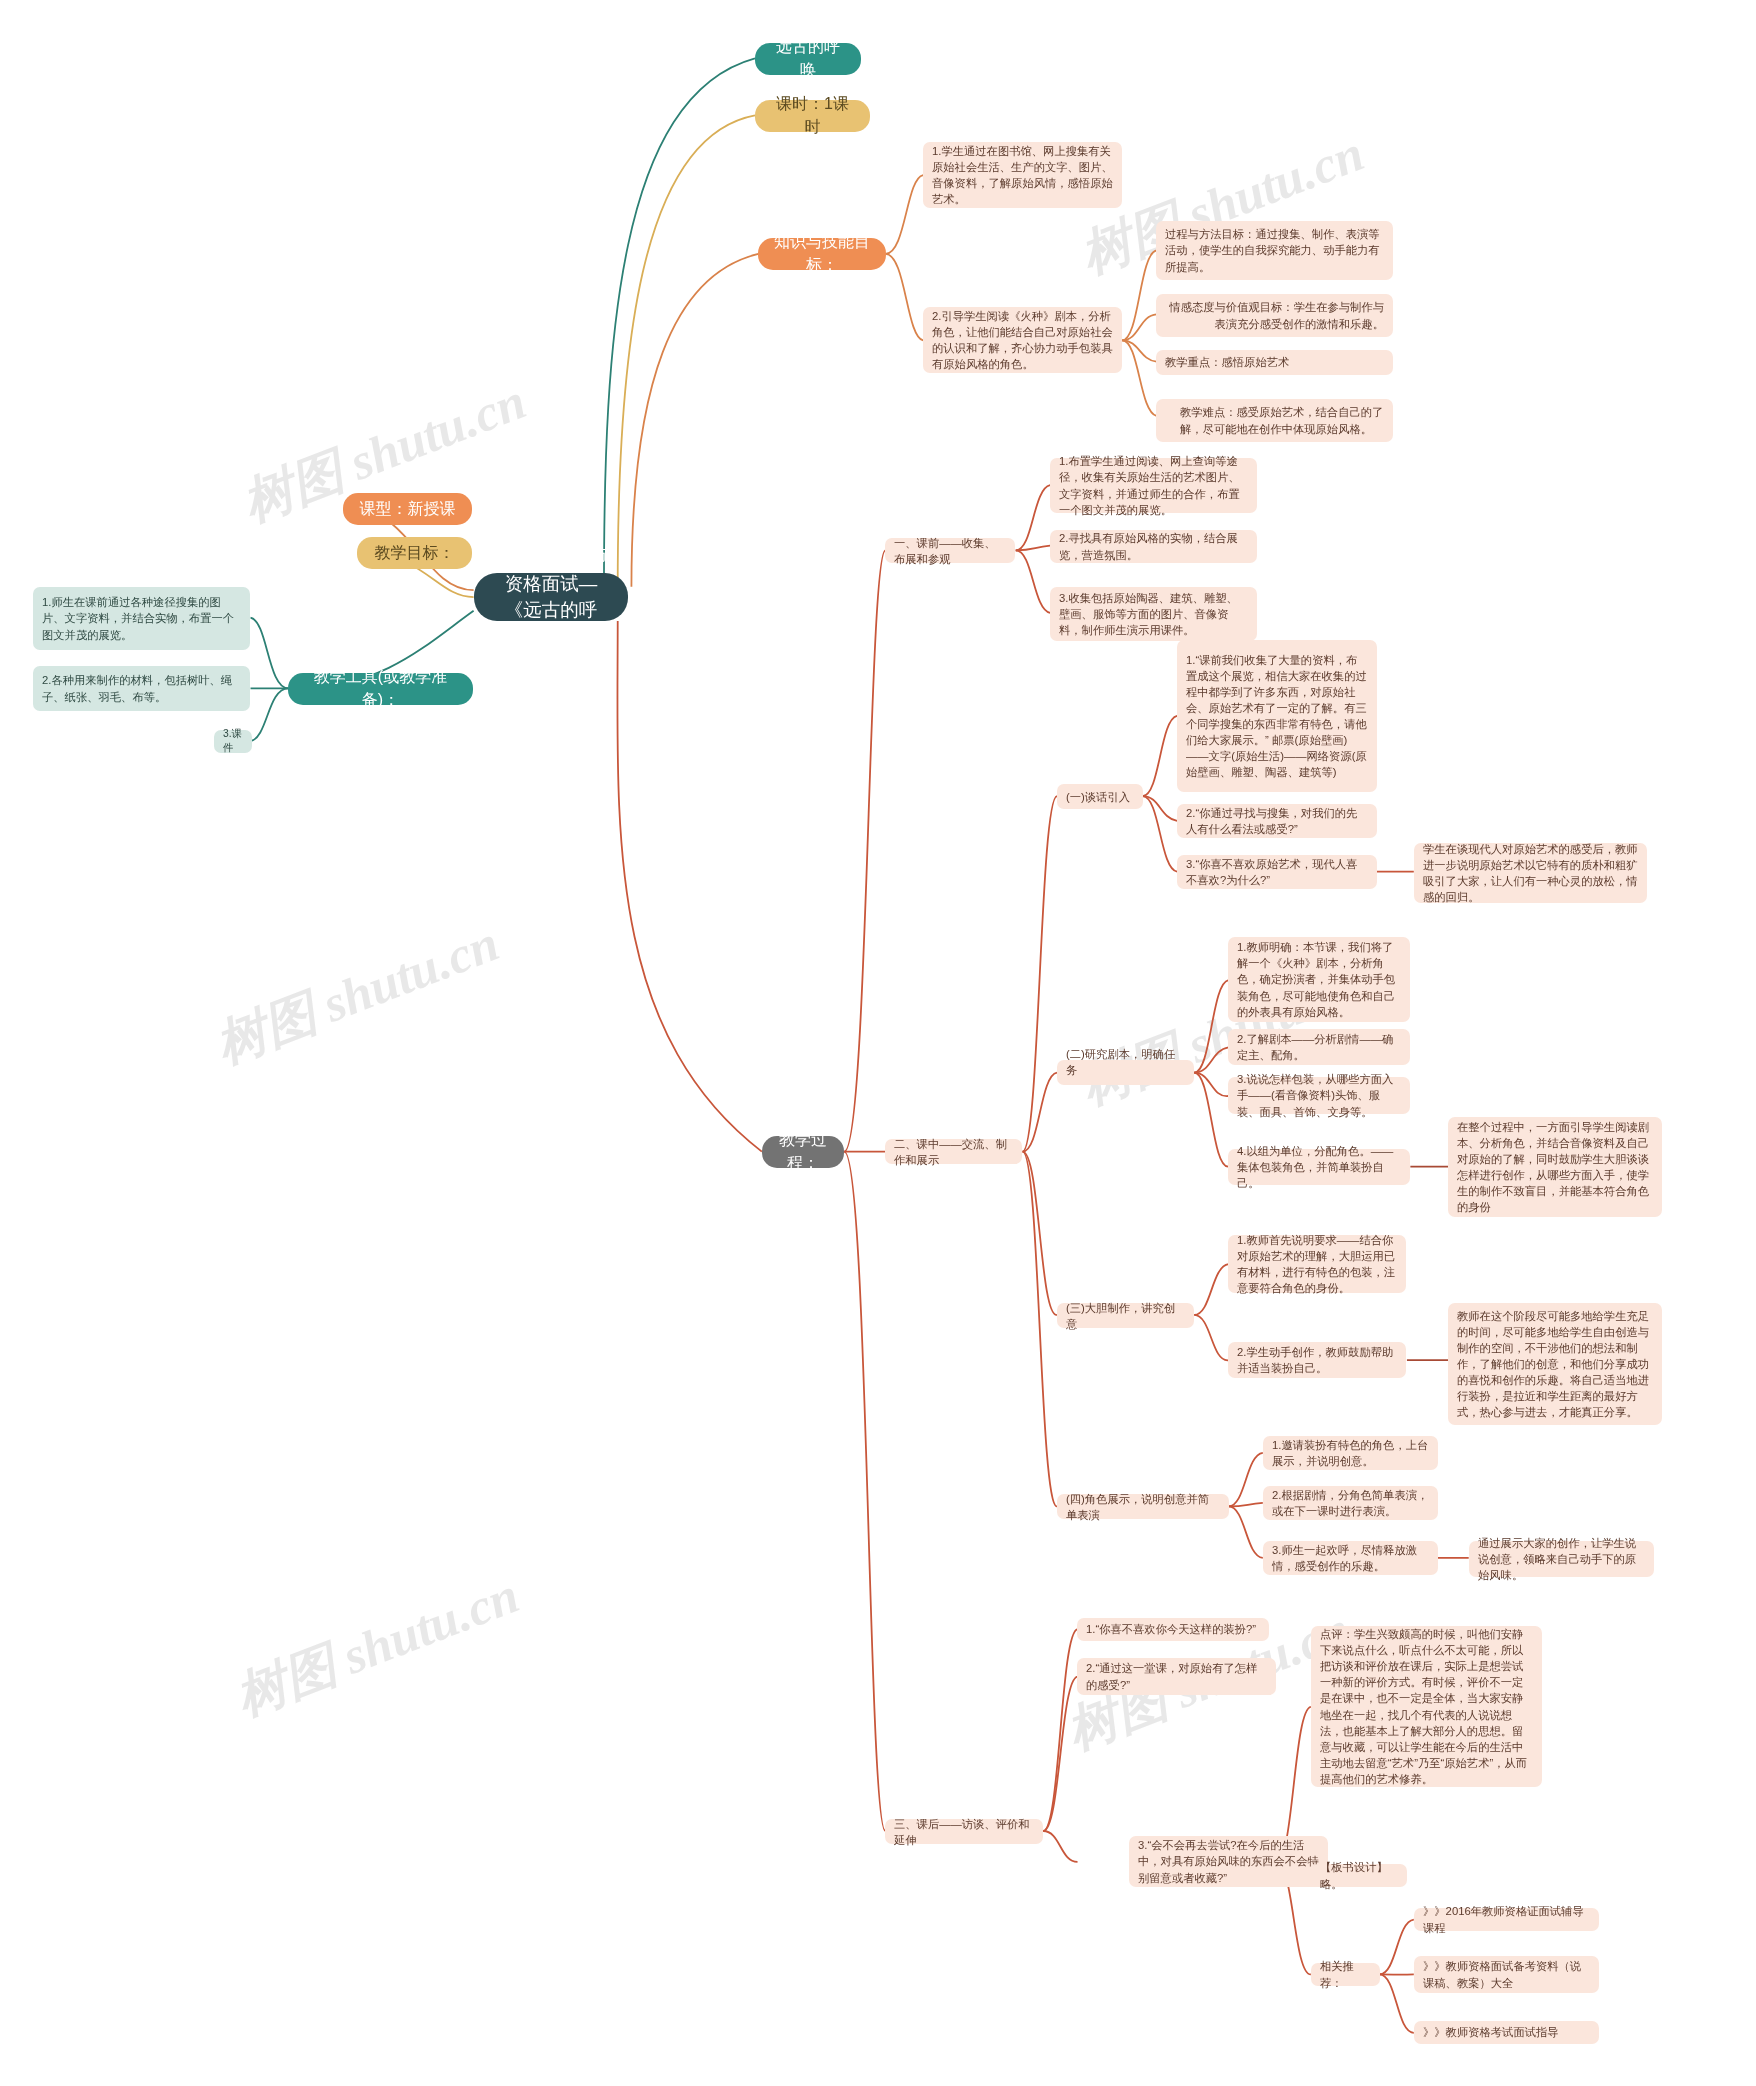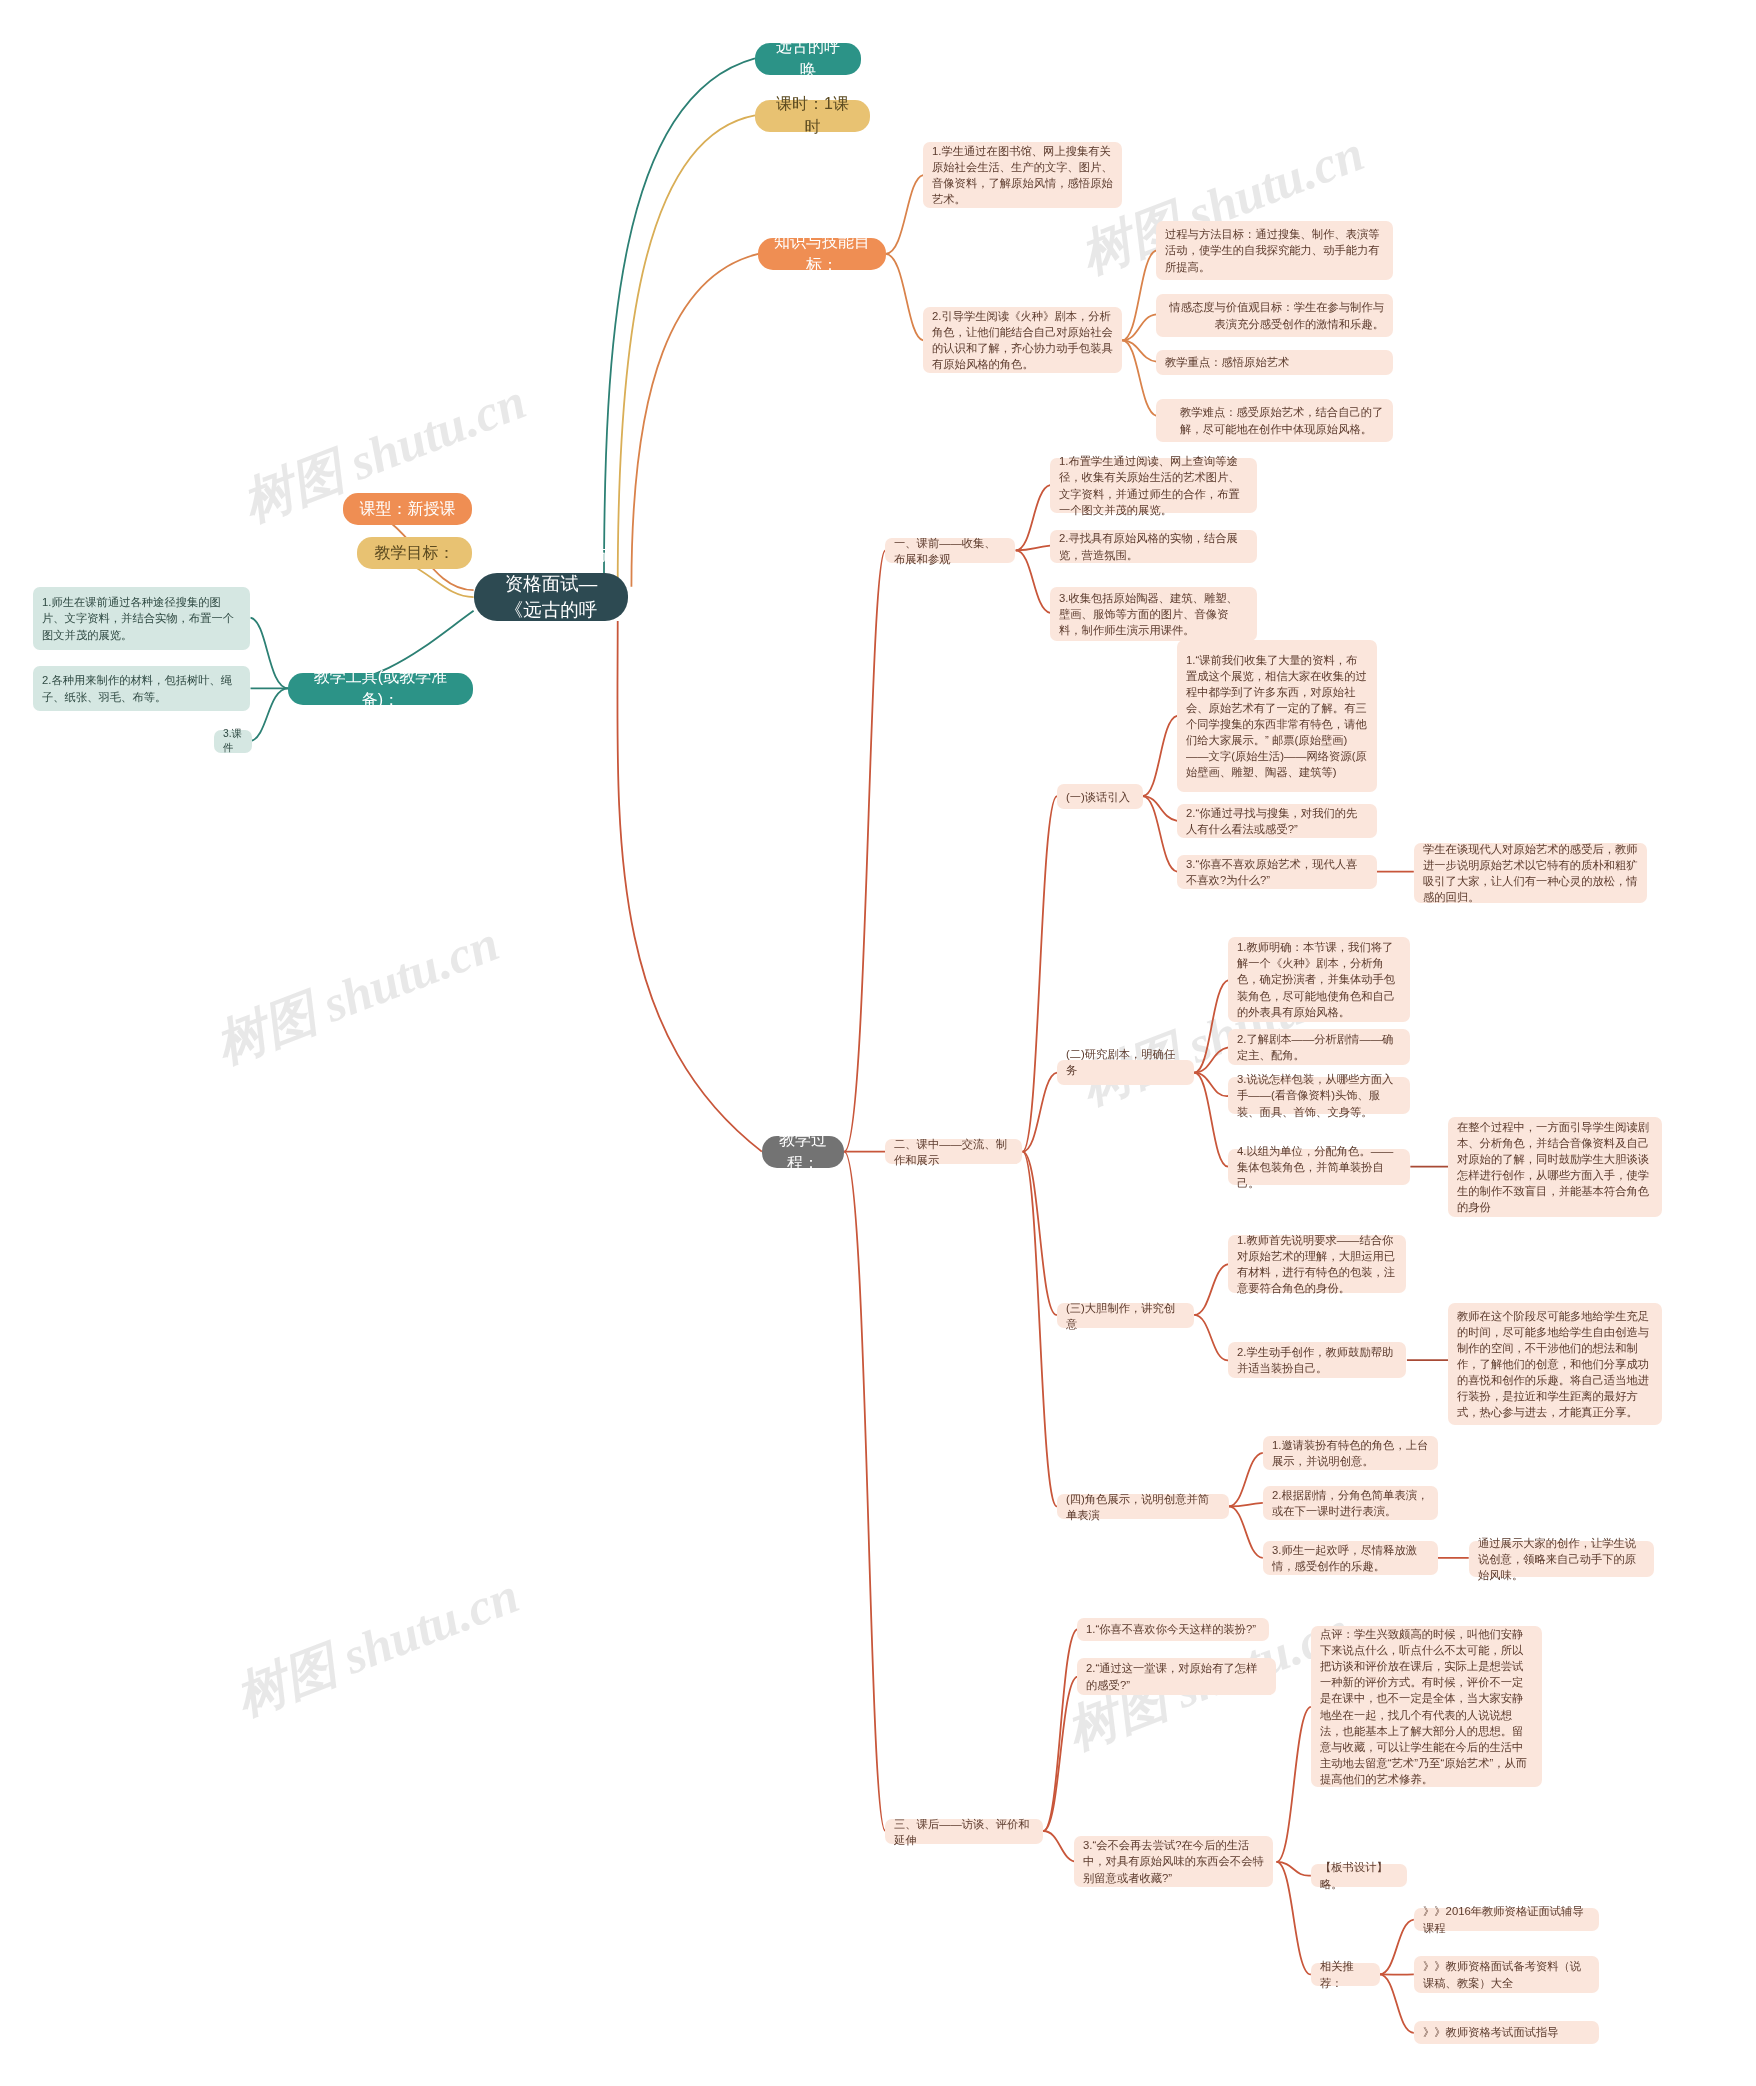--- a/index.html
+++ b/index.html
@@ -356,21 +356,21 @@
   </div>
 
   <div class="node n-leaf" style="left:1077px; top:1618px; width:192px; height:23px;">
     <span>1.“你喜不喜欢你今天这样的装扮?”</span>
   </div>
 
   <div class="node n-leaf" style="left:1077px; top:1658px; width:199px; height:37px;">
     <span>2.“通过这一堂课，对原始有了怎样的感受?”</span>
   </div>
 
-  <div class="node n-leaf" style="left:1074px; top:1836px; width:199px; height:51px;align-items:center;">
+  <div class="node n-leaf" style="left:1129px; top:1836px; width:199px; height:51px;align-items:center;">
     <span>3.“会不会再去尝试?在今后的生活中，对具有原始风味的东西会不会特别留意或者收藏?”</span>
   </div>
 
   <div class="node n-leaf" style="left:1311px; top:1626px; width:231px; height:161px;">
     <span>点评：学生兴致颇高的时候，叫他们安静下来说点什么，听点什么不太可能，所以把访谈和评价放在课后，实际上是想尝试一种新的评价方式。有时候，评价不一定是在课中，也不一定是全体，当大家安静地坐在一起，找几个有代表的人说说想法，也能基本上了解大部分人的思想。留意与收藏，可以让学生能在今后的生活中主动地去留意“艺术”乃至“原始艺术”，从而提高他们的艺术修养。</span>
   </div>
 
   <div class="node n-leaf" style="left:1311px; top:1864px; width:96px; height:23px;">
     <span>【板书设计】略。</span>
   </div>

